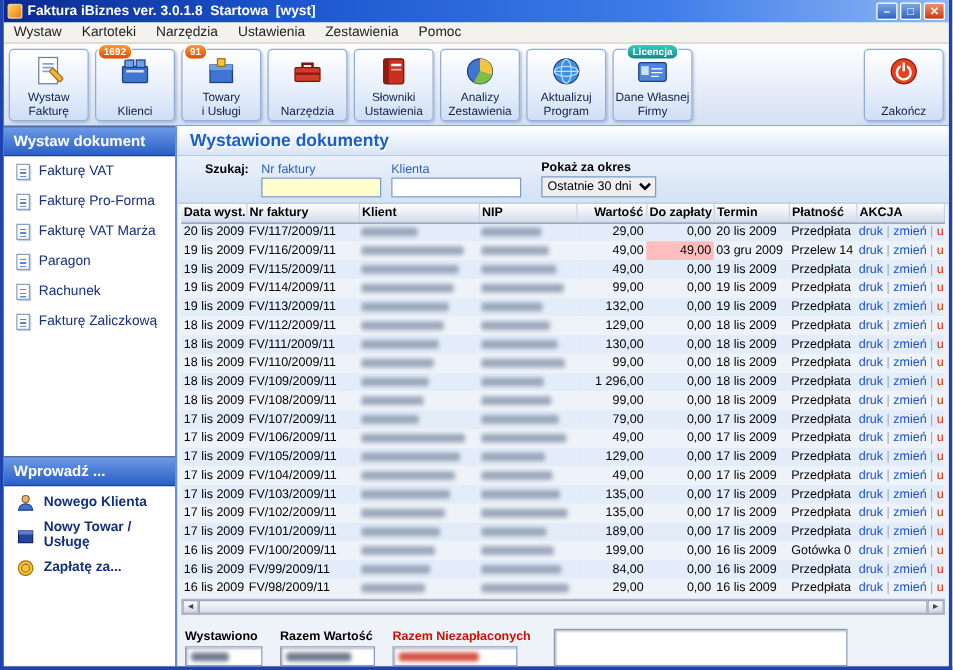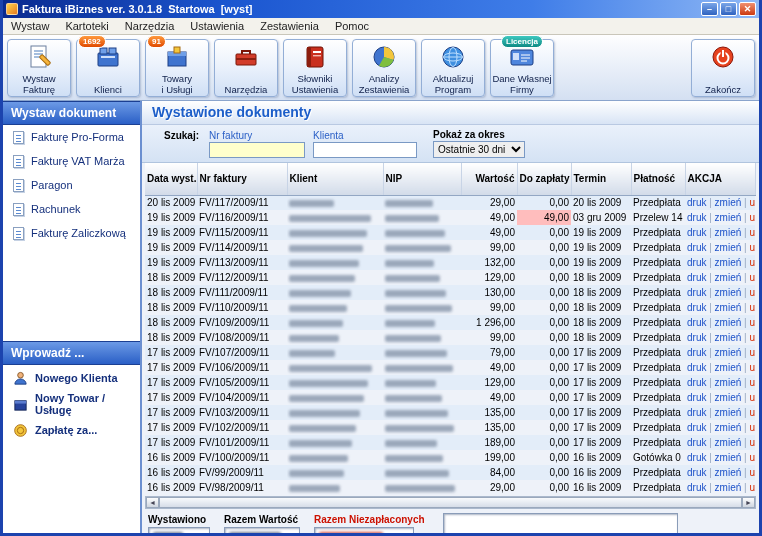--- a/index.html
+++ b/index.html
@@ -42,21 +42,21 @@
   .fields-wrap{display:flex;gap:8px;align-items:flex-end;}
   .field-group{display:flex;flex-direction:column;}
   .field-label{color:#2a5fc6;margin-bottom:1px;}
   input.search{height:16px;border:1px solid #7a99c4;font-size:10px;padding:0 2px;background:#fff;font-family:"Liberation Sans",sans-serif;}
   input.search.yellow{background:#ffffcc;}
   .period-group{margin-left:6px;display:flex;flex-direction:column;}
   .period-label{font-weight:bold;color:#000;margin-bottom:1px;}
   select.period{height:17px;font-size:10px;border:1px solid #7a99c4;width:92px;font-family:"Liberation Sans",sans-serif;}
   
   table.inv{border-collapse:collapse;table-layout:fixed;width:610px;margin:0 3px;font-size:10px;flex:0 0 auto;}
-  table.inv thead th{height:32px;background:linear-gradient(#ffffff,#d2dbe9);border-bottom:1px solid #93a7c4;border-right:1px solid #c8d4e6;font-weight:bold;text-align:left;padding:0 2px;white-space:nowrap;overflow:hidden;font-size:10px;}
+  table.inv thead th{height:15px;background:linear-gradient(#ffffff,#d2dbe9);border-bottom:1px solid #93a7c4;border-right:1px solid #c8d4e6;font-weight:bold;text-align:left;padding:0 2px;white-space:nowrap;overflow:hidden;font-size:10px;}
   table.inv tbody td{height:15px;padding:0 2px;white-space:nowrap;overflow:hidden;}
   table.inv tbody tr.alt{background:#e3edf9;}
   table.inv .num{text-align:right;}
   td.due.hl{background:#ffbdbd;}
   .act a{color:#1d52c9;text-decoration:none;cursor:pointer;}
   .act a.del{color:#d62b00;}
   .act .sep{color:#98a8c0;}
   .blur-bar{display:inline-block;height:7px;border-radius:2px;background:#8e9cb0;filter:blur(1.5px);opacity:.85;vertical-align:middle;}
   .blur-bar.dark{background:#55637a;}
   .blur-bar.red{background:#cc3322;}
@@ -188,20 +188,24 @@
           </svg></div>
         <div class="tb-label">Zakończ</div>
       </div>
     </div>
 
   <div class="content">
 
     <div class="sidebar">
       <div class="side-header">Wystaw dokument</div>
       <div>
+          <div class="side-item">
+            <span class="doc-icon"></span>
+            <span>Fakturę VAT</span>
+          </div>
           <div class="side-item">
             <span class="doc-icon"></span>
             <span>Fakturę Pro-Forma</span>
           </div>
           <div class="side-item">
             <span class="doc-icon"></span>
             <span>Fakturę VAT Marża</span>
           </div>
           <div class="side-item">
             <span class="doc-icon"></span>

